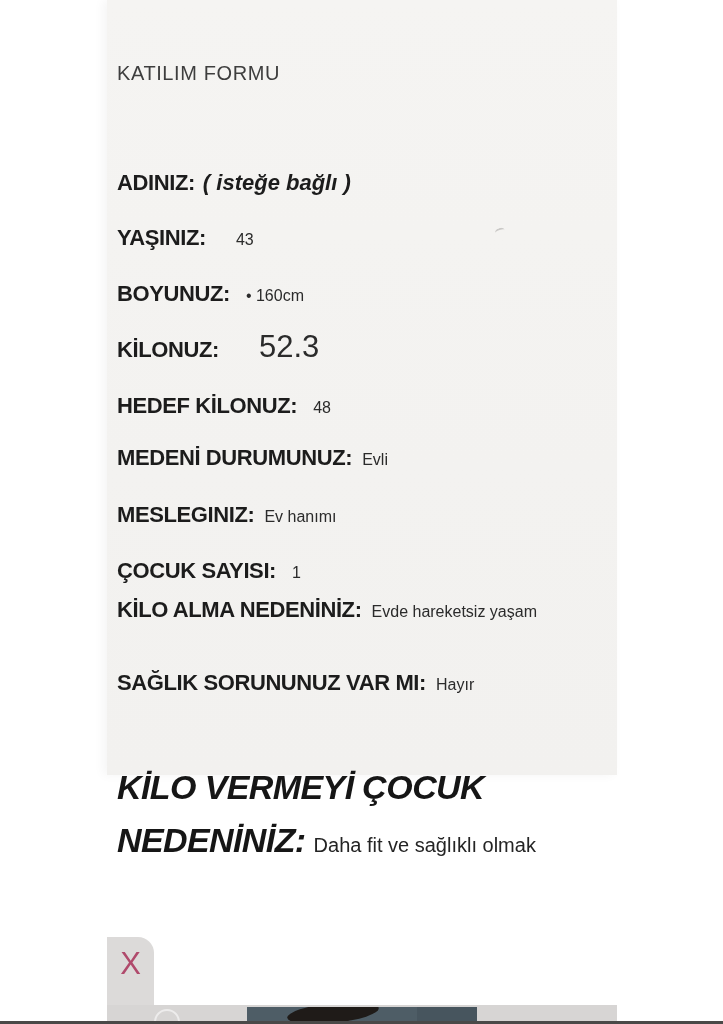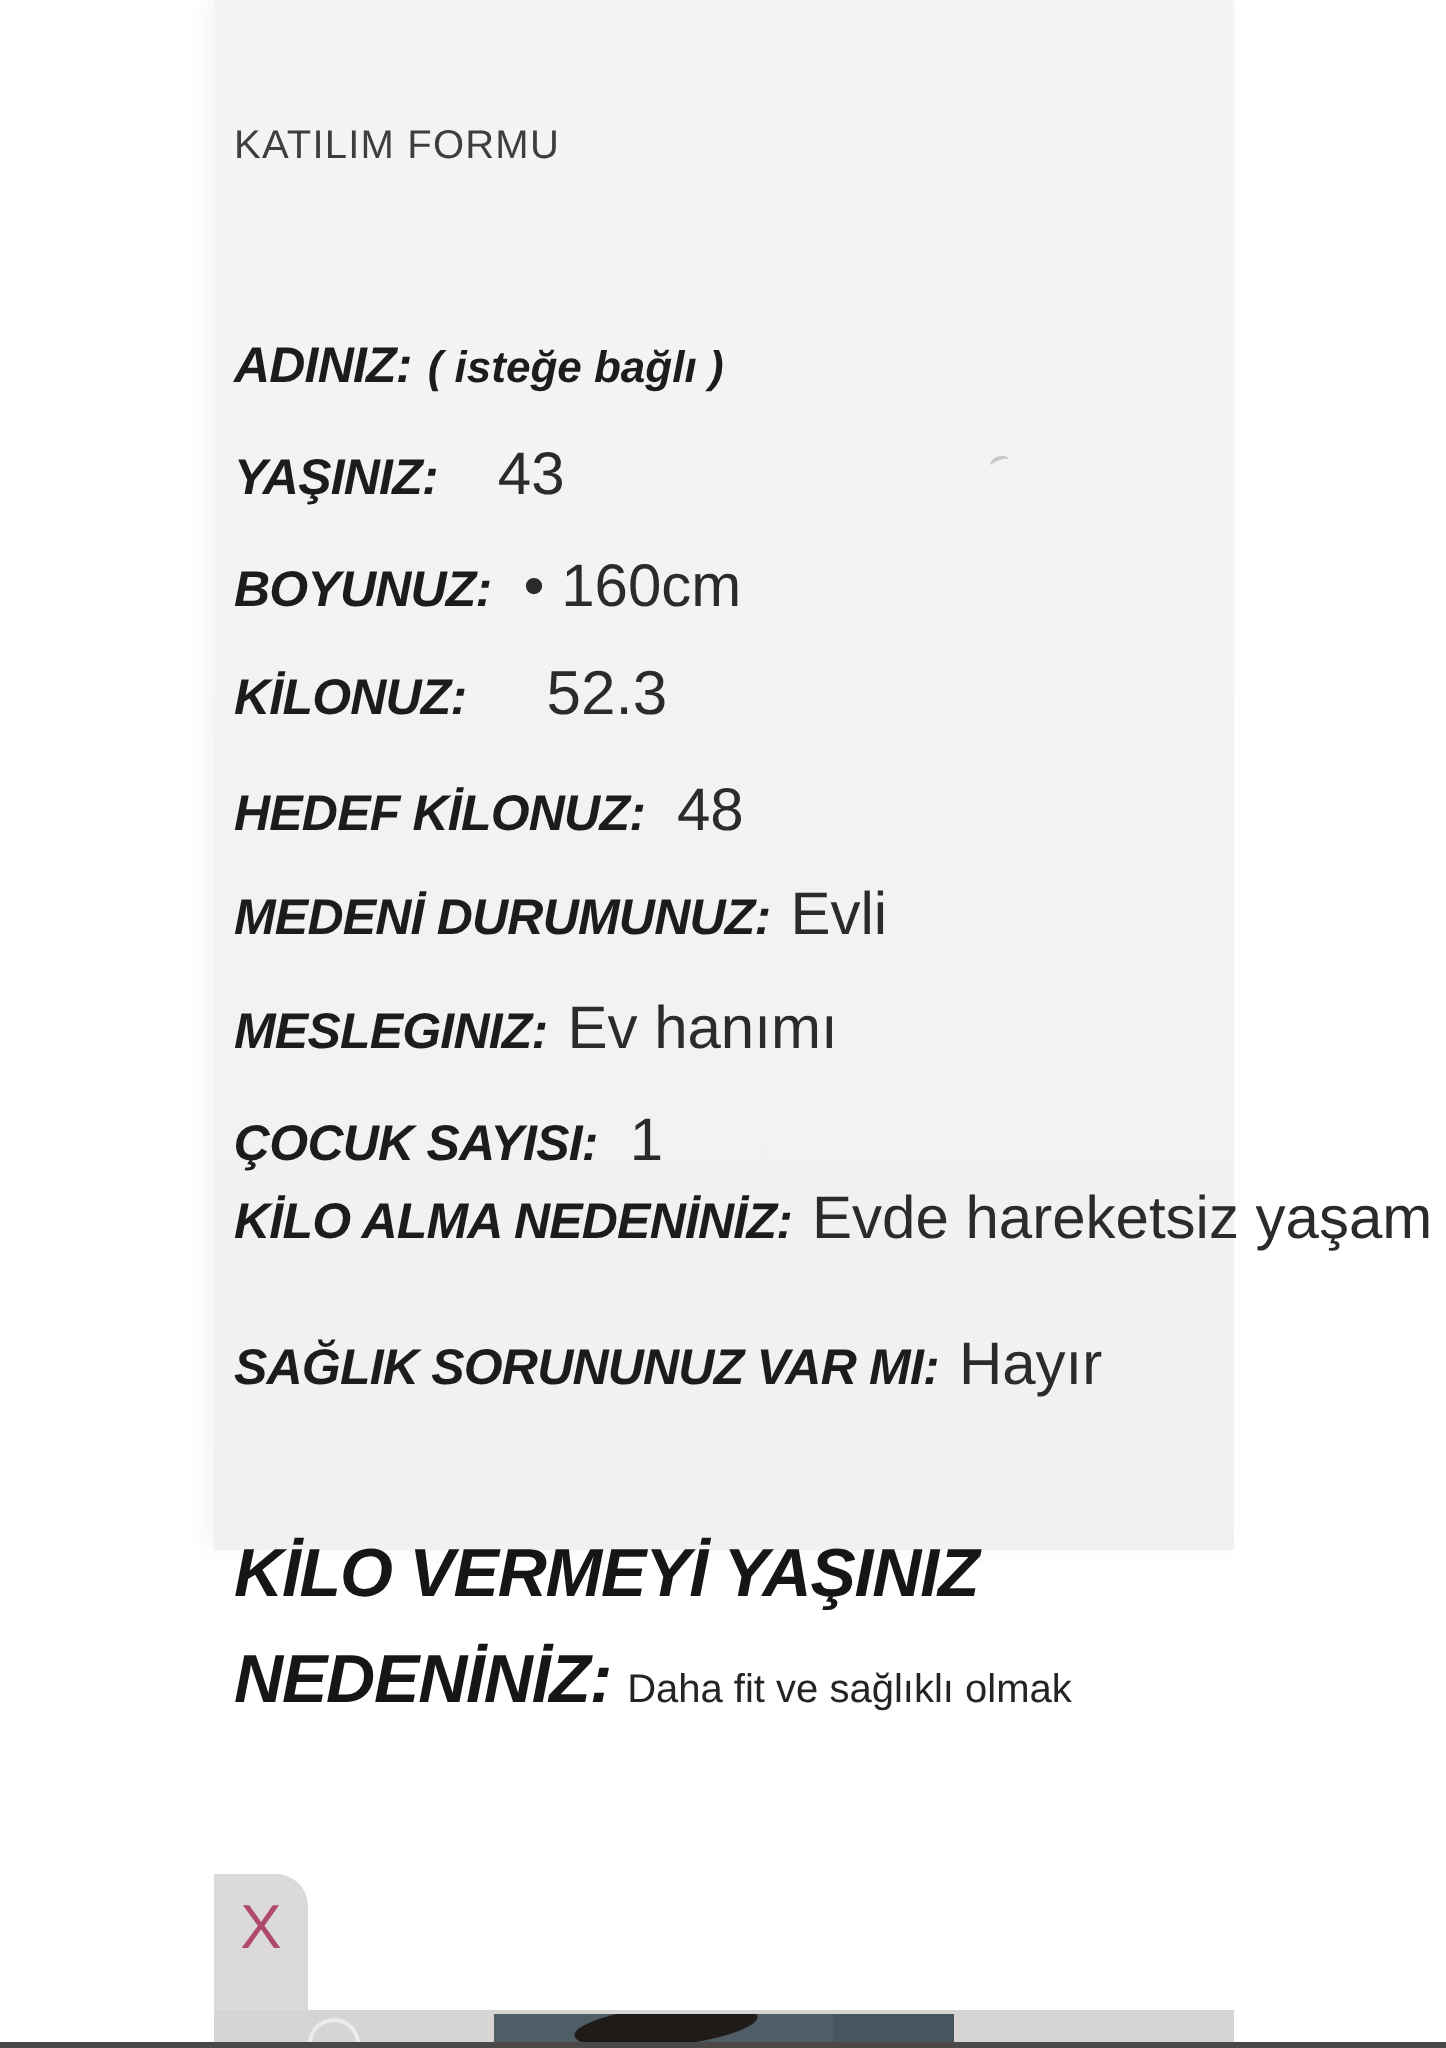--- a/index.html
+++ b/index.html
@@ -31,27 +31,26 @@
 
   
   .field-row {
     position: absolute;
     left: 10px;
     white-space: nowrap;
     line-height: 24px;
   }
   .flabel {
     font-weight: bold;
-    font-style: italic;
-    font-size: 25px;
+    font-size: 22px;
     letter-spacing: -0.4px;
     color: #1c1c1c;
   }
   .fvalue {
-    font-size: 30px;
+    font-size: 16px;
     color: #2b2b2b;
     margin-left: 16px;
   }
   .fvalue.v-boldital { font-weight: bold; font-style: italic; margin-left: 8px; color: #1c1c1c; font-size: 22px; }
   .fvalue.v-big { font-size: 31px; margin-left: 40px; }
   .fvalue.v-wide { margin-left: 30px; }
   .fvalue.v-tight { margin-left: 10px; }
 
   .r0 { top: 171px; }
   .r1 { top: 226px; }
@@ -199,21 +198,21 @@
 
   <div class="field-row r8">
     <span class="flabel">KİLO ALMA NEDENİNİZ:</span><span class="fvalue v-tight">Evde hareketsiz yaşam</span>
   </div>
 
   <div class="field-row r9">
     <span class="flabel">SAĞLIK SORUNUNUZ VAR MI:</span><span class="fvalue v-tight">Hayır</span>
   </div>
 
   <div class="big-question">
-    <span class="big-label">KİLO VERMEYİ YAŞINIZ NEDENİNİZ:</span><span class="big-value">Daha fit ve sağlıklı olmak</span>
+    <span class="big-label">KİLO VERMEYİ ÇOCUK NEDENİNİZ:</span><span class="big-value">Daha fit ve sağlıklı olmak</span>
   </div>
 
   <div class="artifact-tick"></div>
 
 </div>
 
 <div class="close-tab">
   <span class="close-x">X</span>
 </div>
 

